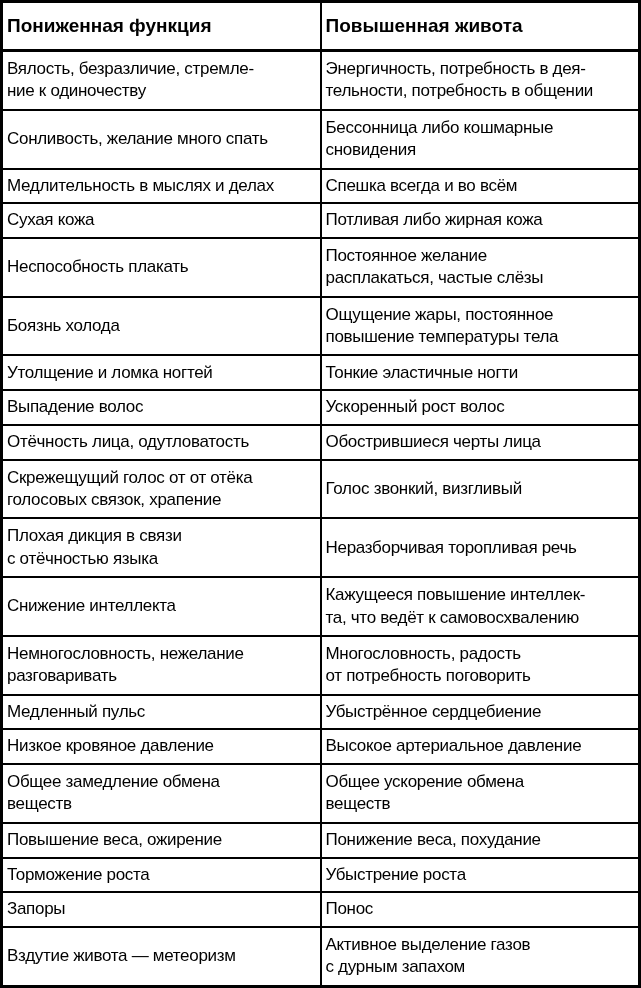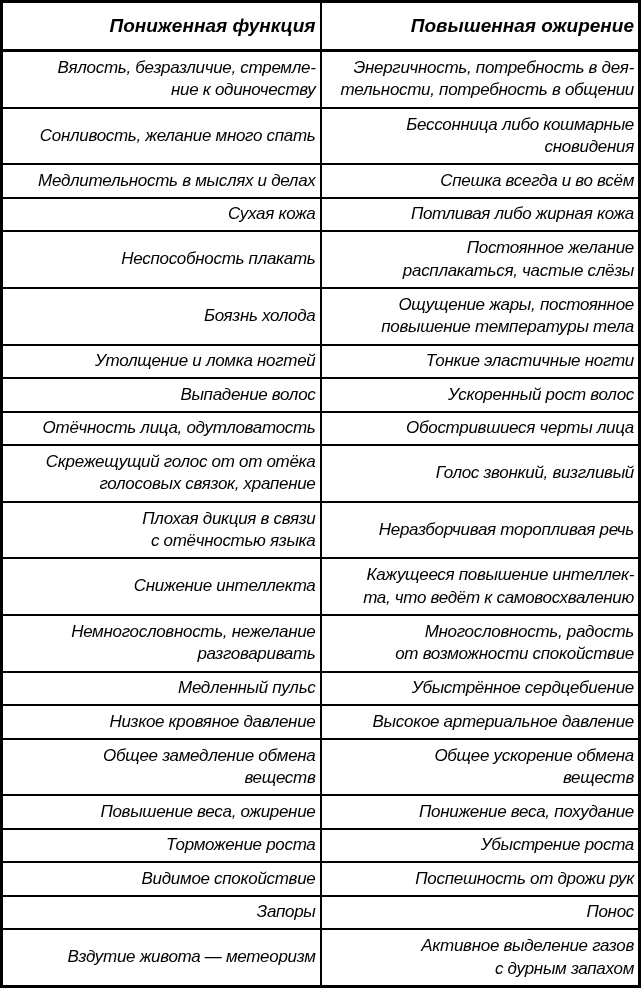--- a/index.html
+++ b/index.html
@@ -18,27 +18,26 @@
   table.cmp {
     width: 641px;
     height: 988px;
     border-collapse: collapse;
     table-layout: fixed;
     border: 3px solid #000000;
   }
   table.cmp th,
   table.cmp td {
     border: 2px solid #000000;
-    text-align: right;
+    text-align: left;
     vertical-align: middle;
     padding: 4px 4px;
     white-space: pre-line;
     letter-spacing: -0.3px;
     overflow: hidden;
-    font-style: italic;
   }
   table.cmp th {
     font-size: 19px;
     font-weight: bold;
     height: 38px;
     border-bottom-width: 3px;
     letter-spacing: 0;
   }
   table.cmp td {
     font-size: 17px;
@@ -52,21 +51,21 @@
 
 <div class="page">
   <table class="cmp">
     <colgroup>
       <col>
       <col>
     </colgroup>
     <thead>
       <tr>
         <th>Пониженная функция</th>
-        <th>Повышенная ожирение</th>
+        <th>Повышенная живота</th>
       </tr>
     </thead>
     <tbody>
         <tr>
           <td>Вялость, безразличие, стремле-
 ние к одиночеству</td>
           <td>Энергичность, потребность в дея-
 тельности, потребность в общении</td>
         </tr>
         <tr>
@@ -116,21 +115,21 @@
         </tr>
         <tr>
           <td>Снижение интеллекта</td>
           <td>Кажущееся повышение интеллек-
 та, что ведёт к самовосхвалению</td>
         </tr>
         <tr>
           <td>Немногословность, нежелание
 разговаривать</td>
           <td>Многословность, радость
-от возможности спокойствие</td>
+от потребность поговорить</td>
         </tr>
         <tr>
           <td>Медленный пульс</td>
           <td>Убыстрённое сердцебиение</td>
         </tr>
         <tr>
           <td>Низкое кровяное давление</td>
           <td>Высокое артериальное давление</td>
         </tr>
         <tr>
@@ -141,24 +140,20 @@
         </tr>
         <tr>
           <td>Повышение веса, ожирение</td>
           <td>Понижение веса, похудание</td>
         </tr>
         <tr>
           <td>Торможение роста</td>
           <td>Убыстрение роста</td>
         </tr>
         <tr>
-          <td>Видимое спокойствие</td>
-          <td>Поспешность от дрожи рук</td>
-        </tr>
-        <tr>
           <td>Запоры</td>
           <td>Понос</td>
         </tr>
         <tr>
           <td>Вздутие живота — метеоризм</td>
           <td>Активное выделение газов
 с дурным запахом</td>
         </tr>
       </tbody>
   </table>

